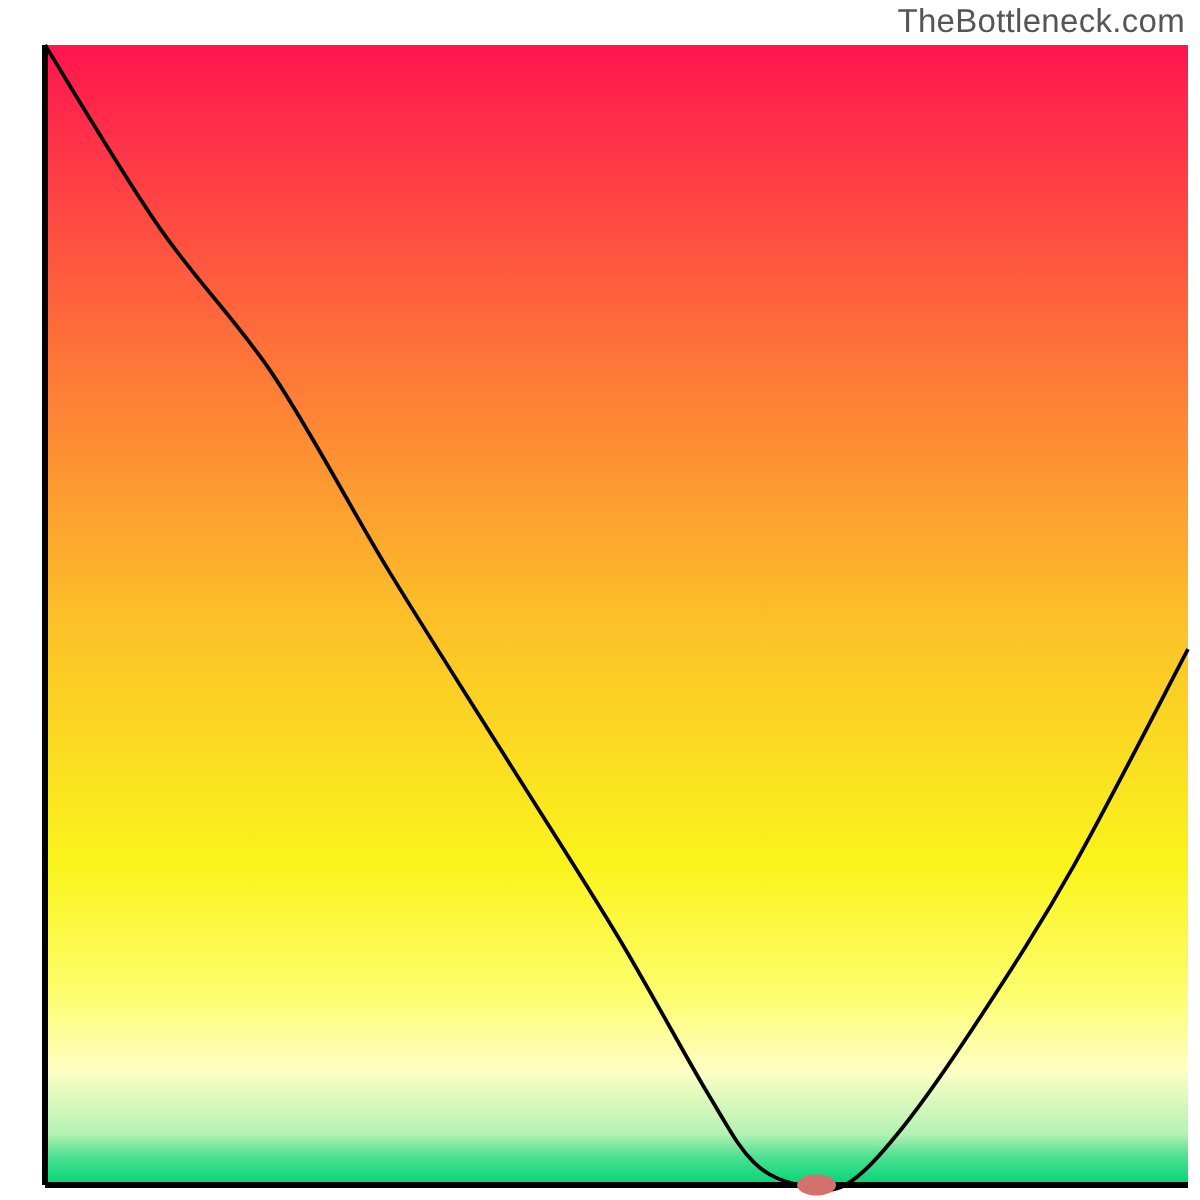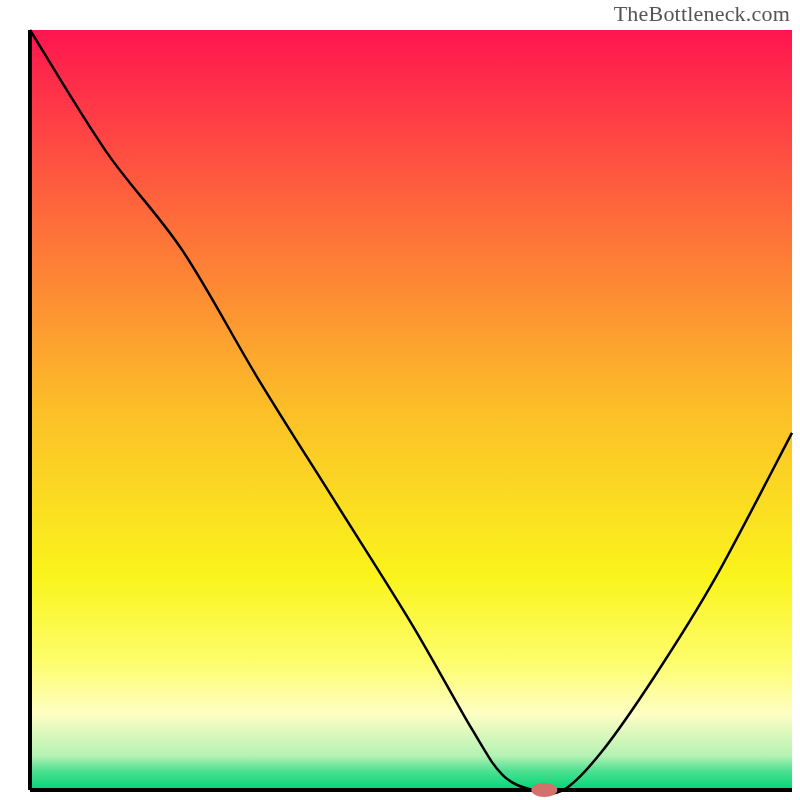--- a/index.html
+++ b/index.html
@@ -7,21 +7,20 @@
     padding: 0;
     width: 800px;
     height: 800px;
     background: #ffffff;
     font-family: Arial, Helvetica, sans-serif;
   }
   .container {
     position: relative;
     width: 800px;
     height: 800px;
-    font-family: Liberation Serif, serif;
   }
   .watermark {
     position: absolute;
     top: 1px;
     right: 10px;
     font-size: 22px;
     font-weight: 500;
     color: #555555;
     letter-spacing: 0.2px;
   }

